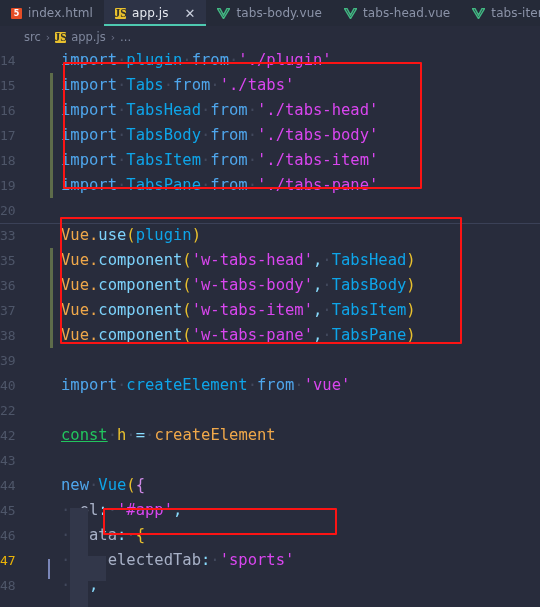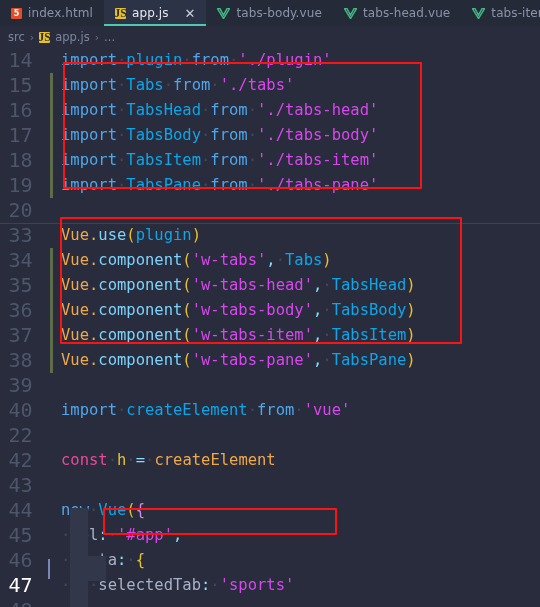--- a/index.html
+++ b/index.html
@@ -41,39 +41,39 @@
     background:#e8c02e;color:#33332a;font-size:12px;font-weight:bold;
     display:flex;align-items:center;justify-content:center;
     font-family:Liberation Serif, serif;border-radius:1px;
   }
   .ico-vue{position:relative;width:13px;height:11px;flex:0 0 13px;}
   .ico-vue svg{display:block;}
 
   
   .breadcrumb{
     height:22px;background:#282c3c;display:flex;align-items:center;
-    padding-left:8px;gap:5px;
+    padding-left:24px;gap:5px;
     font-family:"DejaVu Sans","Liberation Sans",sans-serif;
     font-size:11.5px;color:#7e869c;
   }
   .breadcrumb .sep{color:#6b7186;font-size:11px;}
   .breadcrumb .crumb{white-space:nowrap;}
   .breadcrumb .ico-js{width:11px;height:11px;}
 
   
   .editor{position:relative;background:#282c3c;height:559px;overflow:hidden;}
   .row{
     position:relative;height:25px;line-height:25px;
     display:flex;font-size:15.5px;white-space:pre;
   }
   .gutter{
-    width:48px;flex:0 0 48px;text-align:center;padding-right:7px;
-    box-sizing:border-box;color:#4e5669;font-size:20px;
+    width:48px;flex:0 0 48px;text-align:left;padding-right:7px;
+    box-sizing:border-box;color:#4e5669;font-size:13px;
   }
-  .row.cursorline .gutter{color:#ffffff;}
+  .row.cursorline .gutter{color:#eab308;}
   .mod{
     width:3px;flex:0 0 3px;margin-left:2px;background:transparent;
   }
   .mod.on{background:#5e6c4a;}
   .code{padding-left:8px;position:relative;flex:1 1 auto;}
 
   
   .iguide{
     position:absolute;left:70px;width:18px;background:#32374a;
     pointer-events:none;
@@ -82,21 +82,21 @@
   .foldline{
     position:absolute;left:0;right:0;height:1px;background:#3b4157;
   }
   
   .caret{
     position:absolute;width:2px;background:#7a86b8;
   }
 
   
   .kw     {color:#4fa6ec;}   
-  .kw2    {color:#ec4899;}                     
+  .kw2    {color:#22c55e;text-decoration:underline;}                     
   .kw3    {color:#4fa6ec;}                     
   .ident  {color:#0ea5e9;}
   .str    {color:#d946ef;}
   .obj    {color:#f0a84a;}                     
   .fn     {color:#7dd3fc;}                     
   .punc   {color:#89ddff;}
   .paren  {color:#e8c02e;}
   .paren2 {color:#cf8ae8;}
   .prop   {color:#a8b1c7;}
   .var    {color:#e8c02e;}
@@ -161,21 +161,20 @@
 
   <div class="editor" id="editor">
       <div class="row"><div class="gutter">14</div><div class="mod"></div><div class="code"><span class="kw">import</span><span class="ws">·</span><span class="ident">plugin</span><span class="ws">·</span><span class="kw">from</span><span class="ws">·</span><span class="str">'./plugin'</span></div></div>
       <div class="row"><div class="gutter">15</div><div class="mod on"></div><div class="code"><span class="kw">import</span><span class="ws">·</span><span class="ident">Tabs</span><span class="ws">·</span><span class="kw">from</span><span class="ws">·</span><span class="str">'./tabs'</span></div></div>
       <div class="row"><div class="gutter">16</div><div class="mod on"></div><div class="code"><span class="kw">import</span><span class="ws">·</span><span class="ident">TabsHead</span><span class="ws">·</span><span class="kw">from</span><span class="ws">·</span><span class="str">'./tabs-head'</span></div></div>
       <div class="row"><div class="gutter">17</div><div class="mod on"></div><div class="code"><span class="kw">import</span><span class="ws">·</span><span class="ident">TabsBody</span><span class="ws">·</span><span class="kw">from</span><span class="ws">·</span><span class="str">'./tabs-body'</span></div></div>
       <div class="row"><div class="gutter">18</div><div class="mod on"></div><div class="code"><span class="kw">import</span><span class="ws">·</span><span class="ident">TabsItem</span><span class="ws">·</span><span class="kw">from</span><span class="ws">·</span><span class="str">'./tabs-item'</span></div></div>
       <div class="row"><div class="gutter">19</div><div class="mod on"></div><div class="code"><span class="kw">import</span><span class="ws">·</span><span class="ident">TabsPane</span><span class="ws">·</span><span class="kw">from</span><span class="ws">·</span><span class="str">'./tabs-pane'</span></div></div>
       <div class="row"><div class="gutter">20</div><div class="mod"></div><div class="code"></div></div>
       <div class="row"><div class="foldline" style="top: 0px;"></div><div class="gutter">33</div><div class="mod"></div><div class="code"><span class="obj">Vue</span><span class="dot">.</span><span class="fn">use</span><span class="paren">(</span><span class="ident">plugin</span><span class="paren">)</span></div></div>
-      <div class="row"><div class="gutter">34</div><div class="mod on"></div><div class="code"><span class="obj">Vue</span><span class="dot">.</span><span class="fn">component</span><span class="paren">(</span><span class="str">'w-tabs'</span><span class="punc">,</span><span class="ws">·</span><span class="ident">Tabs</span><span class="paren">)</span></div></div>
       <div class="row"><div class="gutter">35</div><div class="mod on"></div><div class="code"><span class="obj">Vue</span><span class="dot">.</span><span class="fn">component</span><span class="paren">(</span><span class="str">'w-tabs-head'</span><span class="punc">,</span><span class="ws">·</span><span class="ident">TabsHead</span><span class="paren">)</span></div></div>
       <div class="row"><div class="gutter">36</div><div class="mod on"></div><div class="code"><span class="obj">Vue</span><span class="dot">.</span><span class="fn">component</span><span class="paren">(</span><span class="str">'w-tabs-body'</span><span class="punc">,</span><span class="ws">·</span><span class="ident">TabsBody</span><span class="paren">)</span></div></div>
       <div class="row"><div class="gutter">37</div><div class="mod on"></div><div class="code"><span class="obj">Vue</span><span class="dot">.</span><span class="fn">component</span><span class="paren">(</span><span class="str">'w-tabs-item'</span><span class="punc">,</span><span class="ws">·</span><span class="ident">TabsItem</span><span class="paren">)</span></div></div>
       <div class="row"><div class="gutter">38</div><div class="mod on"></div><div class="code"><span class="obj">Vue</span><span class="dot">.</span><span class="fn">component</span><span class="paren">(</span><span class="str">'w-tabs-pane'</span><span class="punc">,</span><span class="ws">·</span><span class="ident">TabsPane</span><span class="paren">)</span></div></div>
       <div class="row"><div class="gutter">39</div><div class="mod"></div><div class="code"></div></div>
       <div class="row"><div class="gutter">40</div><div class="mod"></div><div class="code"><span class="kw">import</span><span class="ws">·</span><span class="ident">createElement</span><span class="ws">·</span><span class="kw">from</span><span class="ws">·</span><span class="str">'vue'</span></div></div>
       <div class="row"><div class="gutter">22</div><div class="mod"></div><div class="code"></div></div>
       <div class="row"><div class="gutter">42</div><div class="mod"></div><div class="code"><span class="kw2">const</span><span class="ws">·</span><span class="var">h</span><span class="ws">·</span><span class="punc">=</span><span class="ws">·</span><span class="obj">createElement</span></div></div>
       <div class="row"><div class="gutter">43</div><div class="mod"></div><div class="code"></div></div>
       <div class="row"><div class="gutter">44</div><div class="mod"></div><div class="code"><span class="kw3">new</span><span class="ws">·</span><span class="ident">Vue</span><span class="paren">(</span><span class="paren2">{</span></div></div>

